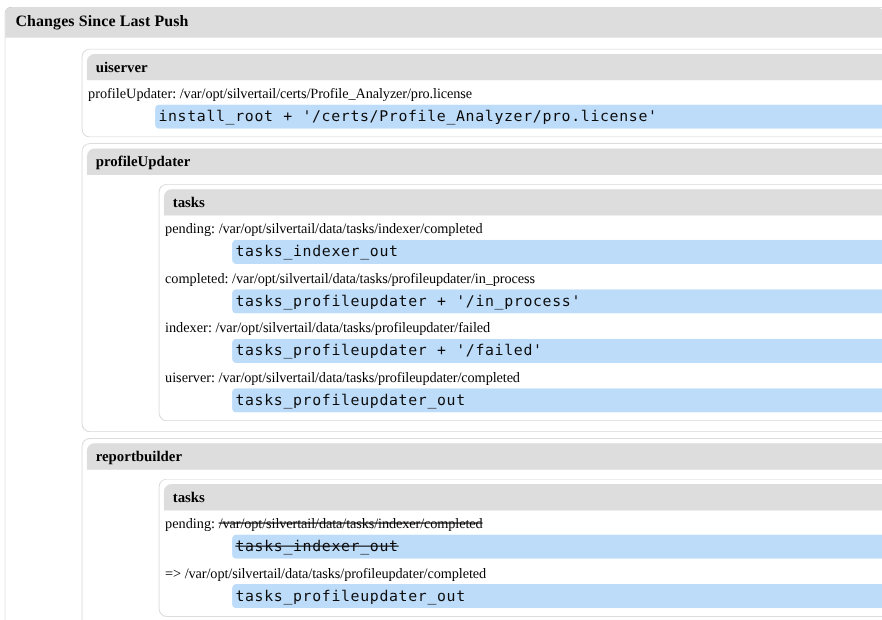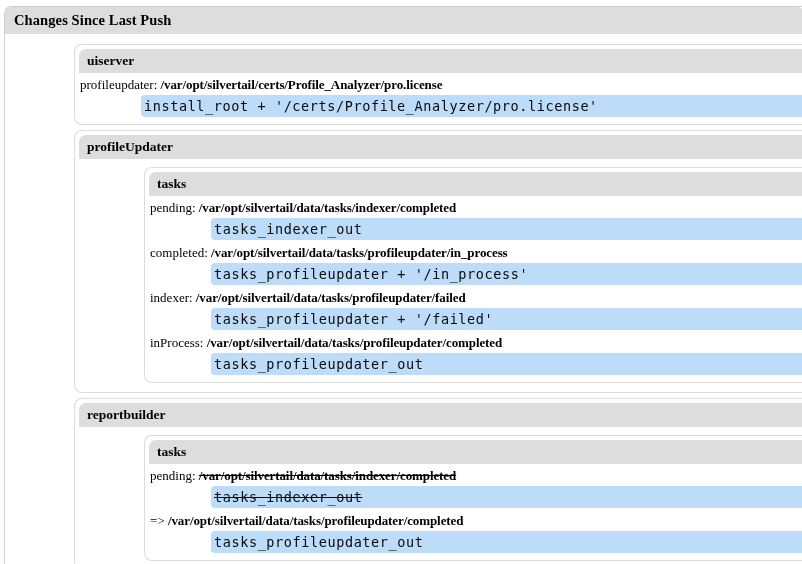--- a/index.html
+++ b/index.html
@@ -89,21 +89,21 @@
     padding-left: 5px;
     font-size: 13px;
     line-height: 19px;
     white-space: nowrap;
     overflow: hidden;
   }
   .row-label .key {
     font-weight: normal;
   }
   .row-label .val {
-    font-weight: bold;
+    font-weight: normal;
     letter-spacing: -0.1px;
   }
   .row-label.struck .val {
     text-decoration: line-through;
   }
   .row-label .arrow {
     font-weight: normal;
   }
 
   .code-line {
@@ -134,37 +134,37 @@
 </head>
 <body>
 
 <div class="window">
   <div class="window-title">Changes Since Last Push</div>
   <div class="window-body">
     <div id="sections-host">
         <div class="panel">
           <div class="panel-head">uiserver</div>
           <div class="panel-rows">
-            <div class="row-label"><span class="key">profileupdater:</span> <span class="val">/var/opt/silvertail/certs/Profile_Analyzer/pro.license</span></div>
+            <div class="row-label"><span class="key">profileUpdater:</span> <span class="val">/var/opt/silvertail/certs/Profile_Analyzer/pro.license</span></div>
             <div class="code-line"><span class="code">install_root + '/certs/Profile_Analyzer/pro.license'</span></div>
           </div>
         </div>
         <div class="panel">
           <div class="panel-head">profileUpdater</div>
           <div class="panel-rows">
             <div class="panel nested">
               <div class="panel-head">tasks</div>
               <div class="panel-rows">
                 <div class="row-label"><span class="key">pending:</span> <span class="val">/var/opt/silvertail/data/tasks/indexer/completed</span></div>
                 <div class="code-line"><span class="code">tasks_indexer_out</span></div>
                 <div class="row-label"><span class="key">completed:</span> <span class="val">/var/opt/silvertail/data/tasks/profileupdater/in_process</span></div>
                 <div class="code-line"><span class="code">tasks_profileupdater + '/in_process'</span></div>
                 <div class="row-label"><span class="key">indexer:</span> <span class="val">/var/opt/silvertail/data/tasks/profileupdater/failed</span></div>
                 <div class="code-line"><span class="code">tasks_profileupdater + '/failed'</span></div>
-                <div class="row-label"><span class="key">inProcess:</span> <span class="val">/var/opt/silvertail/data/tasks/profileupdater/completed</span></div>
+                <div class="row-label"><span class="key">uiserver:</span> <span class="val">/var/opt/silvertail/data/tasks/profileupdater/completed</span></div>
                 <div class="code-line"><span class="code">tasks_profileupdater_out</span></div>
               </div>
             </div>
           </div>
         </div>
         <div class="panel">
           <div class="panel-head">reportbuilder</div>
           <div class="panel-rows">
             <div class="panel nested">
               <div class="panel-head">tasks</div>

